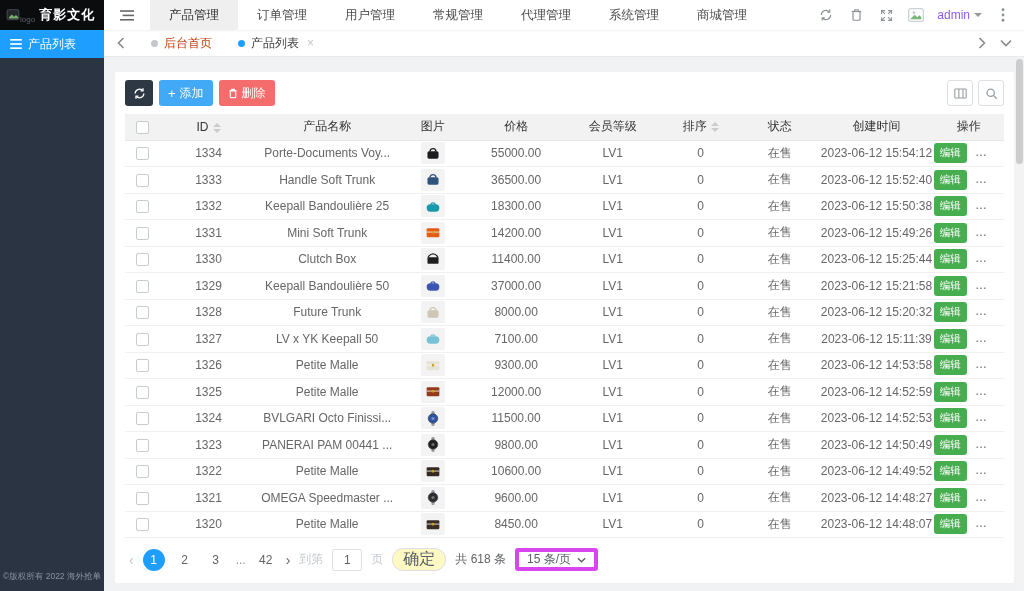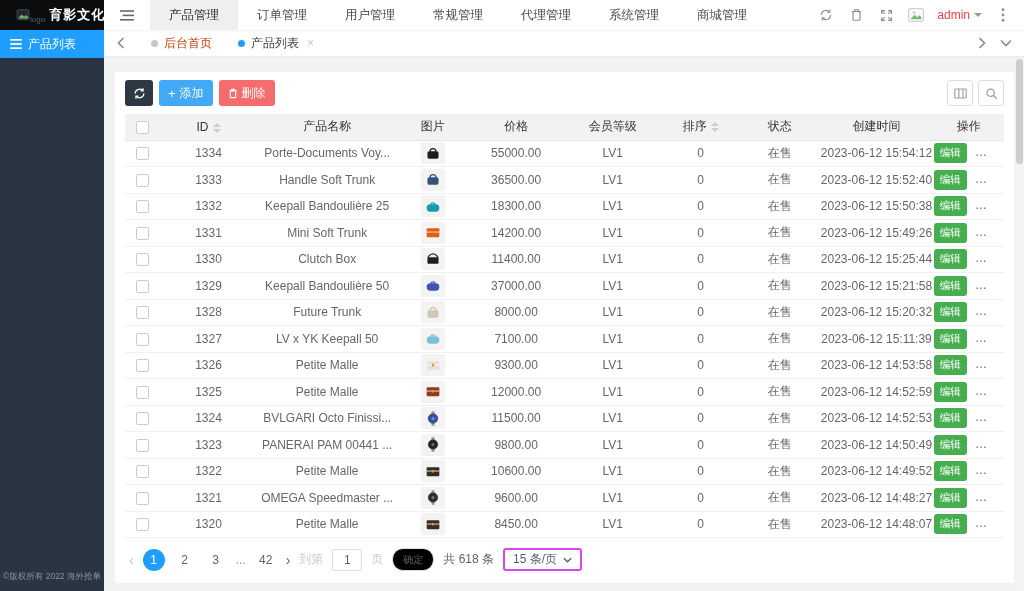--- a/index.html
+++ b/index.html
@@ -1,35 +1,35 @@
 <!DOCTYPE html>
 <html><head>
 <meta charset="utf-8">
 <style>
   * { margin:0; padding:0; box-sizing:border-box; }
   html,body { width:1024px; height:591px; overflow:hidden; }
   body { font-family:"Liberation Sans","DejaVu Sans",sans-serif; background:#f1f2f4; position:relative; font-size:12px; color:#555; }
 
   
   .sidebar { position:absolute; left:0; top:0; width:104px; height:591px; background:#2a3442; z-index:5; }
-  .logo-area { height:30px; background:#0b0c0e; display:flex; align-items:center; padding:0 16px; gap:4px; }
+  .logo-area { height:30px; background:#0b0c0e; display:flex; align-items:center; padding:0 6px; gap:4px; }
   .logo-alt { color:#5a6068; font-size:8px; margin-top:8px; margin-left:-4px; }
   .brand-title { color:#fff; font-size:13px; font-weight:bold; letter-spacing:1px; white-space:nowrap; }
   .side-item { height:28px; background:#1e9fff; color:#fff; display:flex; align-items:center; gap:6px; padding:0 10px; font-size:12px; cursor:pointer; }
   .side-footer { position:absolute; bottom:8px; left:0; width:104px; text-align:center; color:#8a93a2; font-size:8.5px; white-space:nowrap; }
 
   
   .topbar { position:absolute; left:104px; top:0; right:0; height:30px; background:#fff; display:flex; align-items:stretch; z-index:4; box-shadow:0 1px 2px rgba(0,0,0,.06); }
   .burger { width:46px; display:flex; align-items:center; justify-content:center; cursor:pointer; }
   .nav-tabs { display:flex; align-items:stretch; flex:1; }
   .nav-tab { display:flex; align-items:center; padding:0 19px; color:#4d4d4d; font-size:12.5px; cursor:pointer; white-space:nowrap; }
   .nav-tab.active { background:#efefef; color:#333; }
   .top-icons { display:flex; align-items:center; gap:4px; padding-right:8px; }
   .icon-btn { width:26px; height:26px; display:flex; align-items:center; justify-content:center; cursor:pointer; }
-  .admin-wrap { display:flex; align-items:center; gap:4px; cursor:pointer; padding:0 4px; color:#ef4444; }
+  .admin-wrap { display:flex; align-items:center; gap:4px; cursor:pointer; padding:0 4px; color:#8b5cf6; }
   .caret-down { width:0; height:0; border-left:4px solid transparent; border-right:4px solid transparent; border-top:4px solid #999; }
 
   
   .tabsbar { position:absolute; left:104px; top:30px; right:0; height:27px; background:#fff; border-bottom:1px solid #ebebeb; display:flex; align-items:center; z-index:3; }
   .tab-scroll { width:34px; display:flex; align-items:center; justify-content:center; cursor:pointer; color:#8a8a8a; }
   .crumb-tab { display:flex; align-items:center; gap:6px; padding:0 13px; height:100%; font-size:12px; color:#c2410c; cursor:pointer; }
   .crumb-tab .dot { width:7px; height:7px; border-radius:50%; background:#c3c7cc; }
   .crumb-tab.active { color:#3c3c3c; }
   .crumb-tab.active .dot { background:#1e9fff; }
   .tab-close { color:#c3c7cc; font-size:12px; margin-left:2px; cursor:pointer; }
@@ -62,22 +62,22 @@
 
   
   .pager { display:flex; align-items:center; gap:9px; padding:10px 4px 6px; color:#606266; font-size:12px; }
   .pg-arrow { color:#c0c4cc; cursor:pointer; font-size:14px; }
   .pg-arrow.on { color:#606266; }
   .pg-num { min-width:22px; height:22px; display:inline-flex; align-items:center; justify-content:center; border-radius:50%; cursor:pointer; }
   .pg-num.active { background:#1e9fff; color:#fff; }
   .pg-dots { color:#999; }
   .pg-muted { color:#c4c9d0; }
   .pg-input { width:30px; height:22px; border:1px solid #dcdfe6; border-radius:2px; text-align:center; font-size:12px; color:#606266; font-family:inherit; }
-  .pg-confirm { height:23px; padding:0 10px; background:#000000; border:1px solid #dcdfe6; border-radius:11px; color:#57606b; font-size:10px; cursor:pointer; font-family:inherit; }
-  .pg-select { height:23px; border:2px solid #d946ef; border-radius:3px; background:#fff; display:inline-flex; align-items:center; gap:6px; padding:0 8px; cursor:pointer; color:#57606b; }
+  .pg-confirm { height:23px; padding:0 10px; background:#fef9c3; border:1px solid #dcdfe6; border-radius:11px; color:#57606b; font-size:16px; cursor:pointer; font-family:inherit; }
+  .pg-select { height:23px; border:4px solid #d946ef; border-radius:3px; background:#fff; display:inline-flex; align-items:center; gap:6px; padding:0 8px; cursor:pointer; color:#57606b; }
 
   
   .scrollbar { position:absolute; right:0; top:57px; bottom:0; width:9px; background:#f3f3f3; }
   .scroll-thumb { position:absolute; top:2px; left:1px; width:7px; height:105px; background:#cdcdcd; border-radius:4px; }
 
   svg { display:block; }
 </style>
 </head>
 <body>
 

